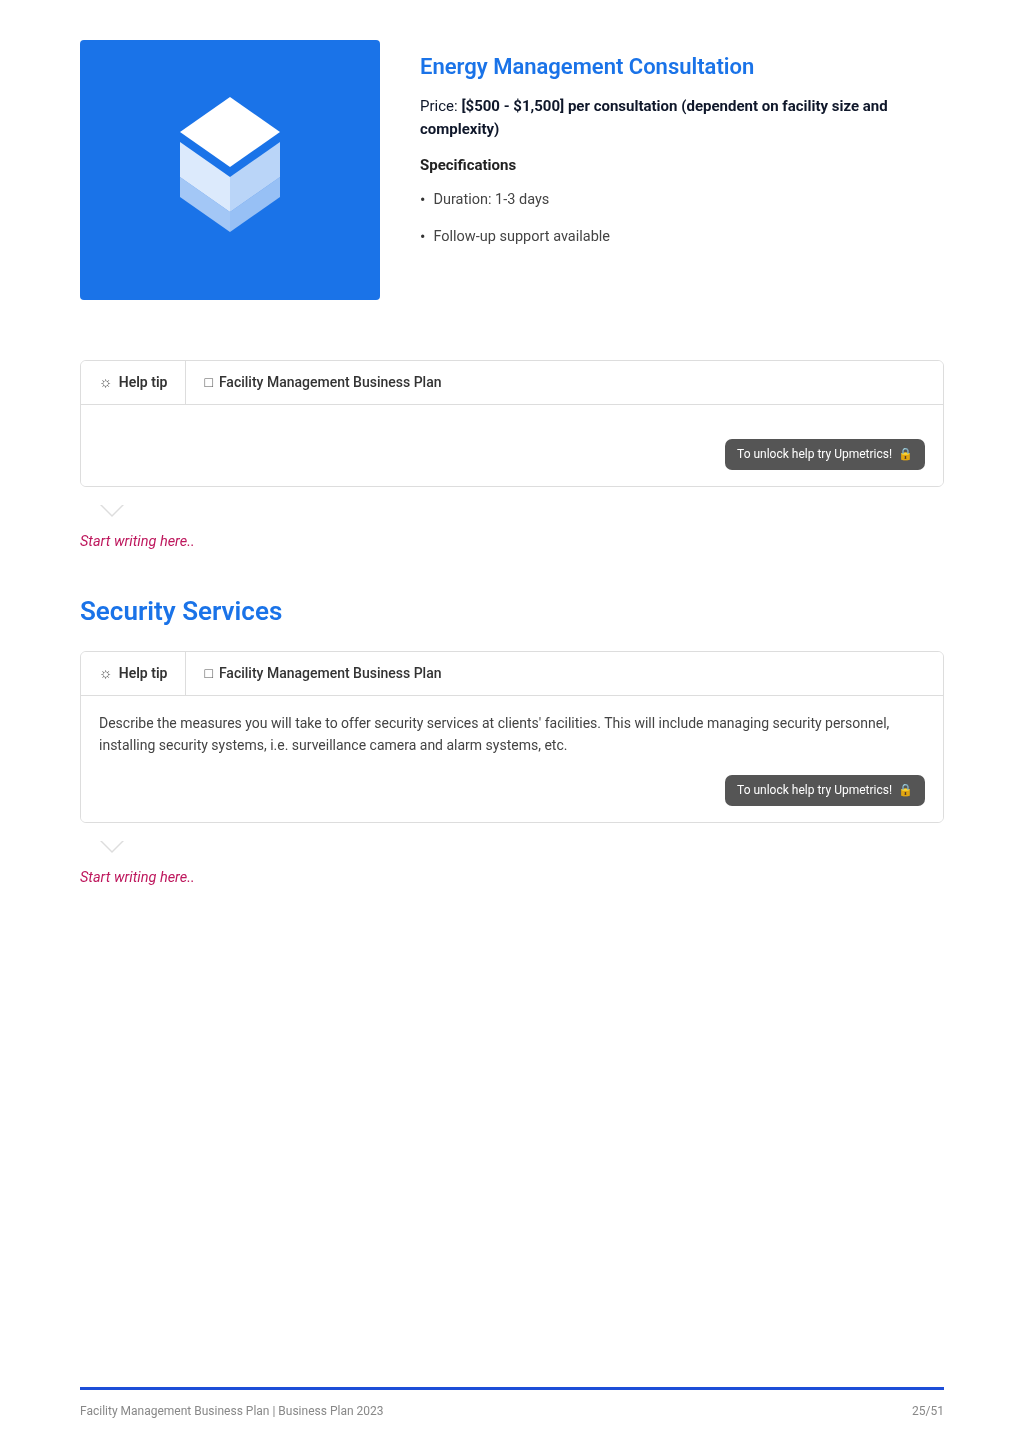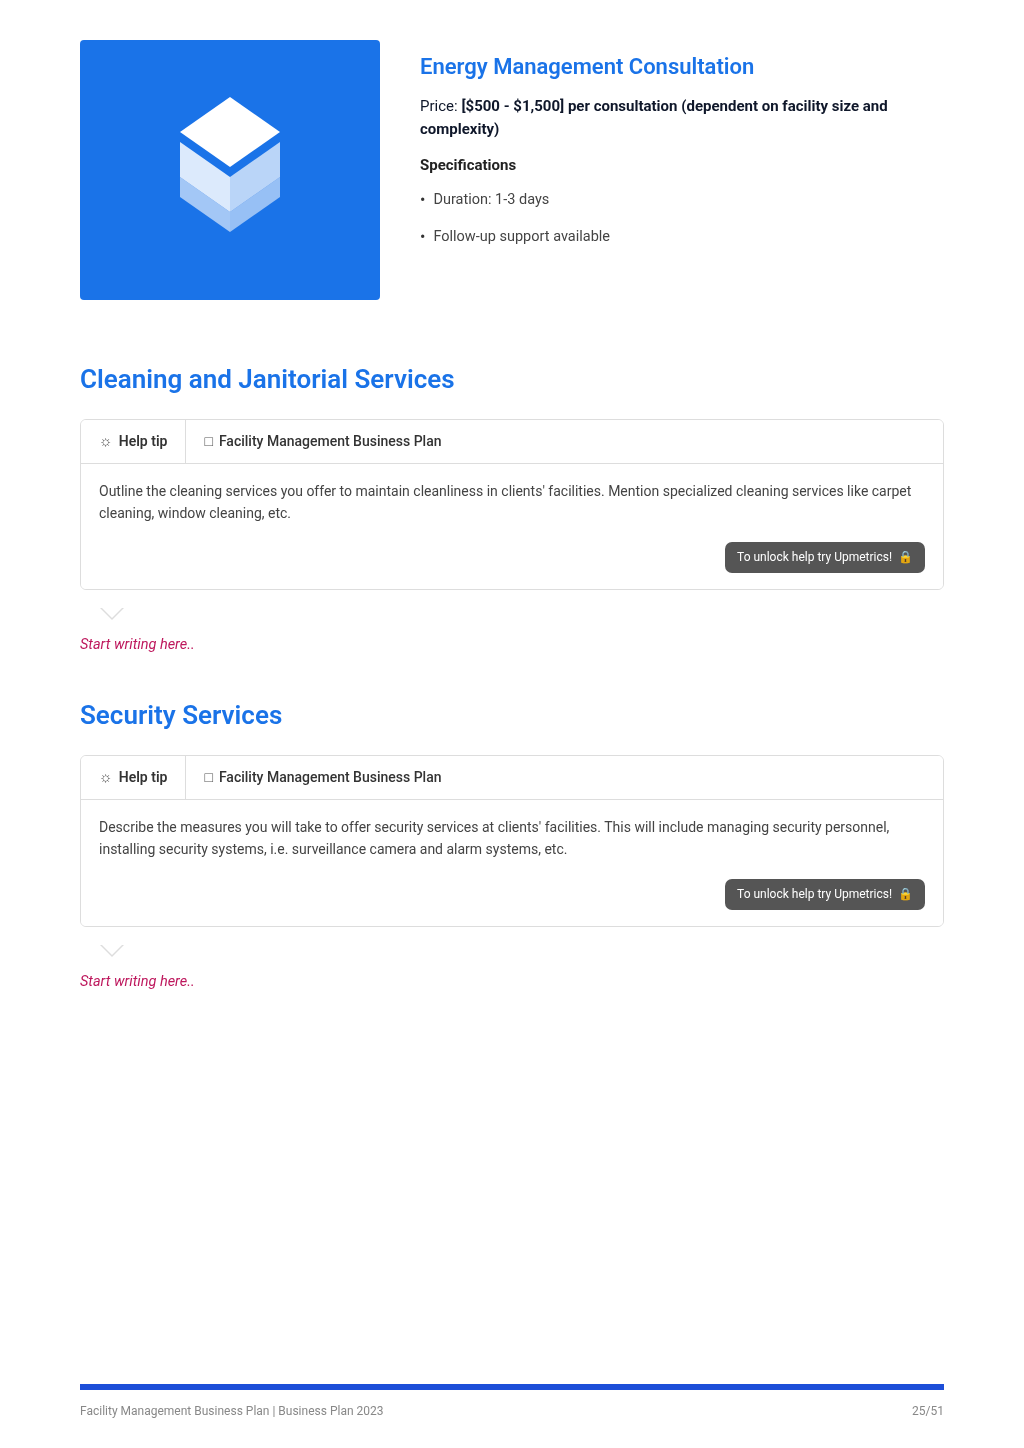--- a/index.html
+++ b/index.html
@@ -196,21 +196,21 @@
 
     
     .page-footer {
       position: absolute;
       bottom: 28px;
       left: 80px;
       right: 80px;
       display: flex;
       justify-content: space-between;
       align-items: center;
-      border-top: 6px solid #1d4ed8;
+      border-top: 3px solid #1d4ed8;
       padding-top: 12px;
       font-size: 12px;
       color: #888;
     }
   </style>
 </head>
 <body>
 
 <div class="page">
 
@@ -244,35 +244,33 @@
             <span>Duration: 1-3 days</span>
           </li>
         <li>
             <span>Follow-up support available</span>
           </li>
       </ul>
     </div>
   </div>
 
   <div>
-    <div class="section-heading">Cleaning and Janitorial Services</div>
 
     <div class="help-tip-box">
       <div class="help-tip-header">
         <div class="help-tip-tab">
           <span class="icon">☼</span>
           <span>Help tip</span>
         </div>
         <div class="plan-tab">
           <span class="icon">□</span>
           <span>Facility Management Business Plan</span>
         </div>
       </div>
       <div class="help-tip-content">
-        <span>Outline the cleaning services you offer to maintain cleanliness in clients' facilities. Mention specialized cleaning services like carpet cleaning, window cleaning, etc.</span>
         <div class="unlock-btn-row">
           <span class="unlock-btn">
             <span>To unlock help try Upmetrics!</span>
             <span>🔒</span>
           </span>
         </div>
       </div>
     </div>
     <div class="callout-triangle"></div>
     <div class="start-writing">Start writing here..</div>

